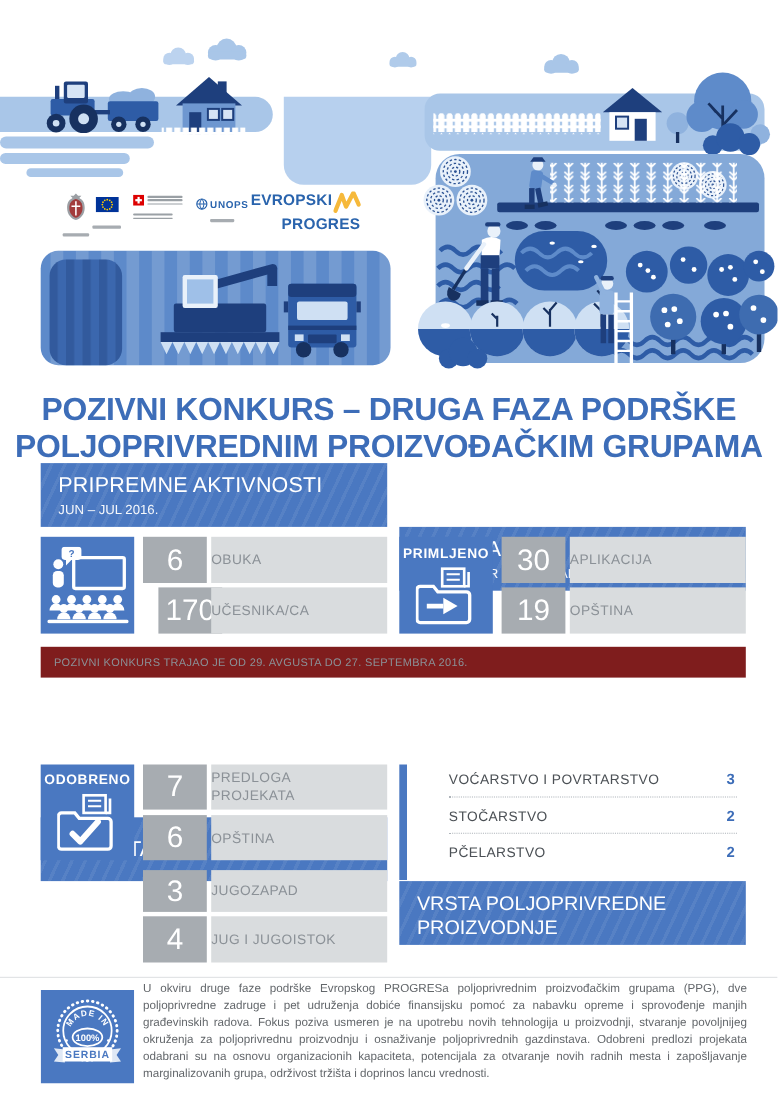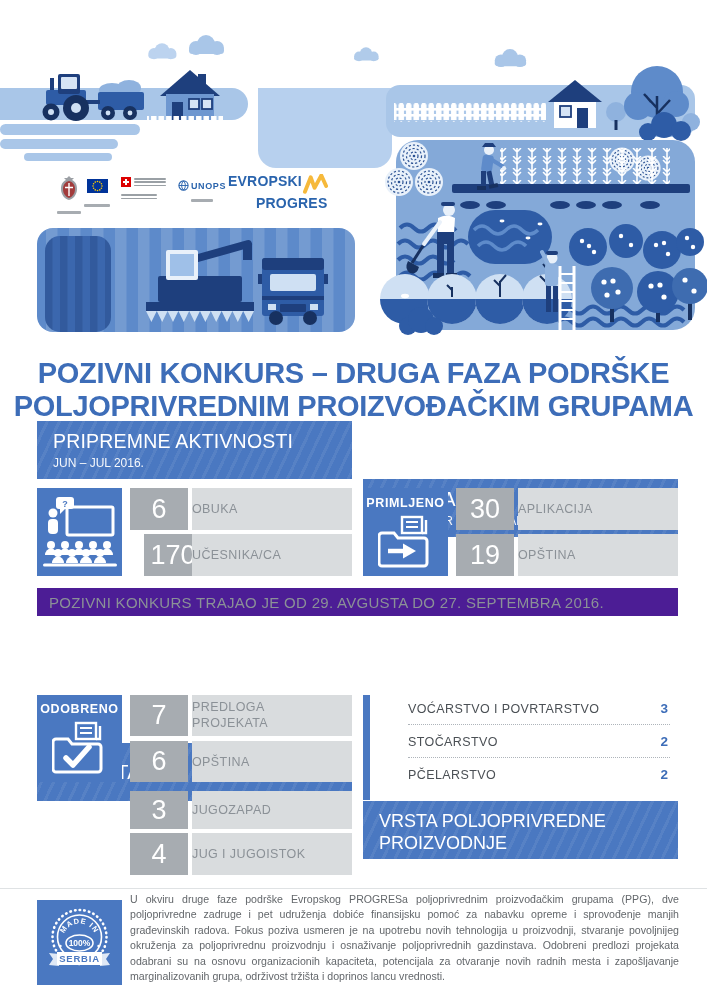--- a/index.html
+++ b/index.html
@@ -38,21 +38,21 @@
            font-size:27px;font-weight:400;}
   .label-box{background:#d9dcde;color:#8b9197;display:flex;align-items:center;
              box-sizing:border-box;font-size:12.5px;letter-spacing:.4px;}
   .label-box.two-line{padding-right:66px;line-height:1.25;}
   .icon-box{background:#4a78c1;color:#fff;display:flex;flex-direction:column;align-items:center;
             justify-content:center;box-sizing:border-box;}
   .icon-cap{font-weight:bold;font-size:12.5px;letter-spacing:.6px;}
   .map-cap{align-self:flex-start;padding-left:10px;font-weight:bold;font-size:11px;line-height:1.25;letter-spacing:.3px;}
 
   
-  .note{background:#4c1d95;color:#8b9197;font-size:15px;letter-spacing:.3px;
+  .note{background:#7f1d1d;color:#8b9197;font-size:10px;letter-spacing:.3px;
         display:flex;align-items:center;padding-left:12px;box-sizing:border-box;}
 
   
   .vrsta-bar{background:#4a78c1;}
   .vrsta-list{position:absolute;display:flex;flex-direction:column;}
   .vrsta-row{display:flex;justify-content:space-between;align-items:center;
              padding:9px 2px 8px 0;border-bottom:1px dotted #aeb4ba;margin-left:28px;}
   .vrsta-row:last-child{border-bottom:none;}
   .vrsta-row .lbl{font-size:12.5px;color:#4b5055;letter-spacing:.4px;}
   .vrsta-row .val{font-size:13.5px;font-weight:bold;color:#3d6db8;}

